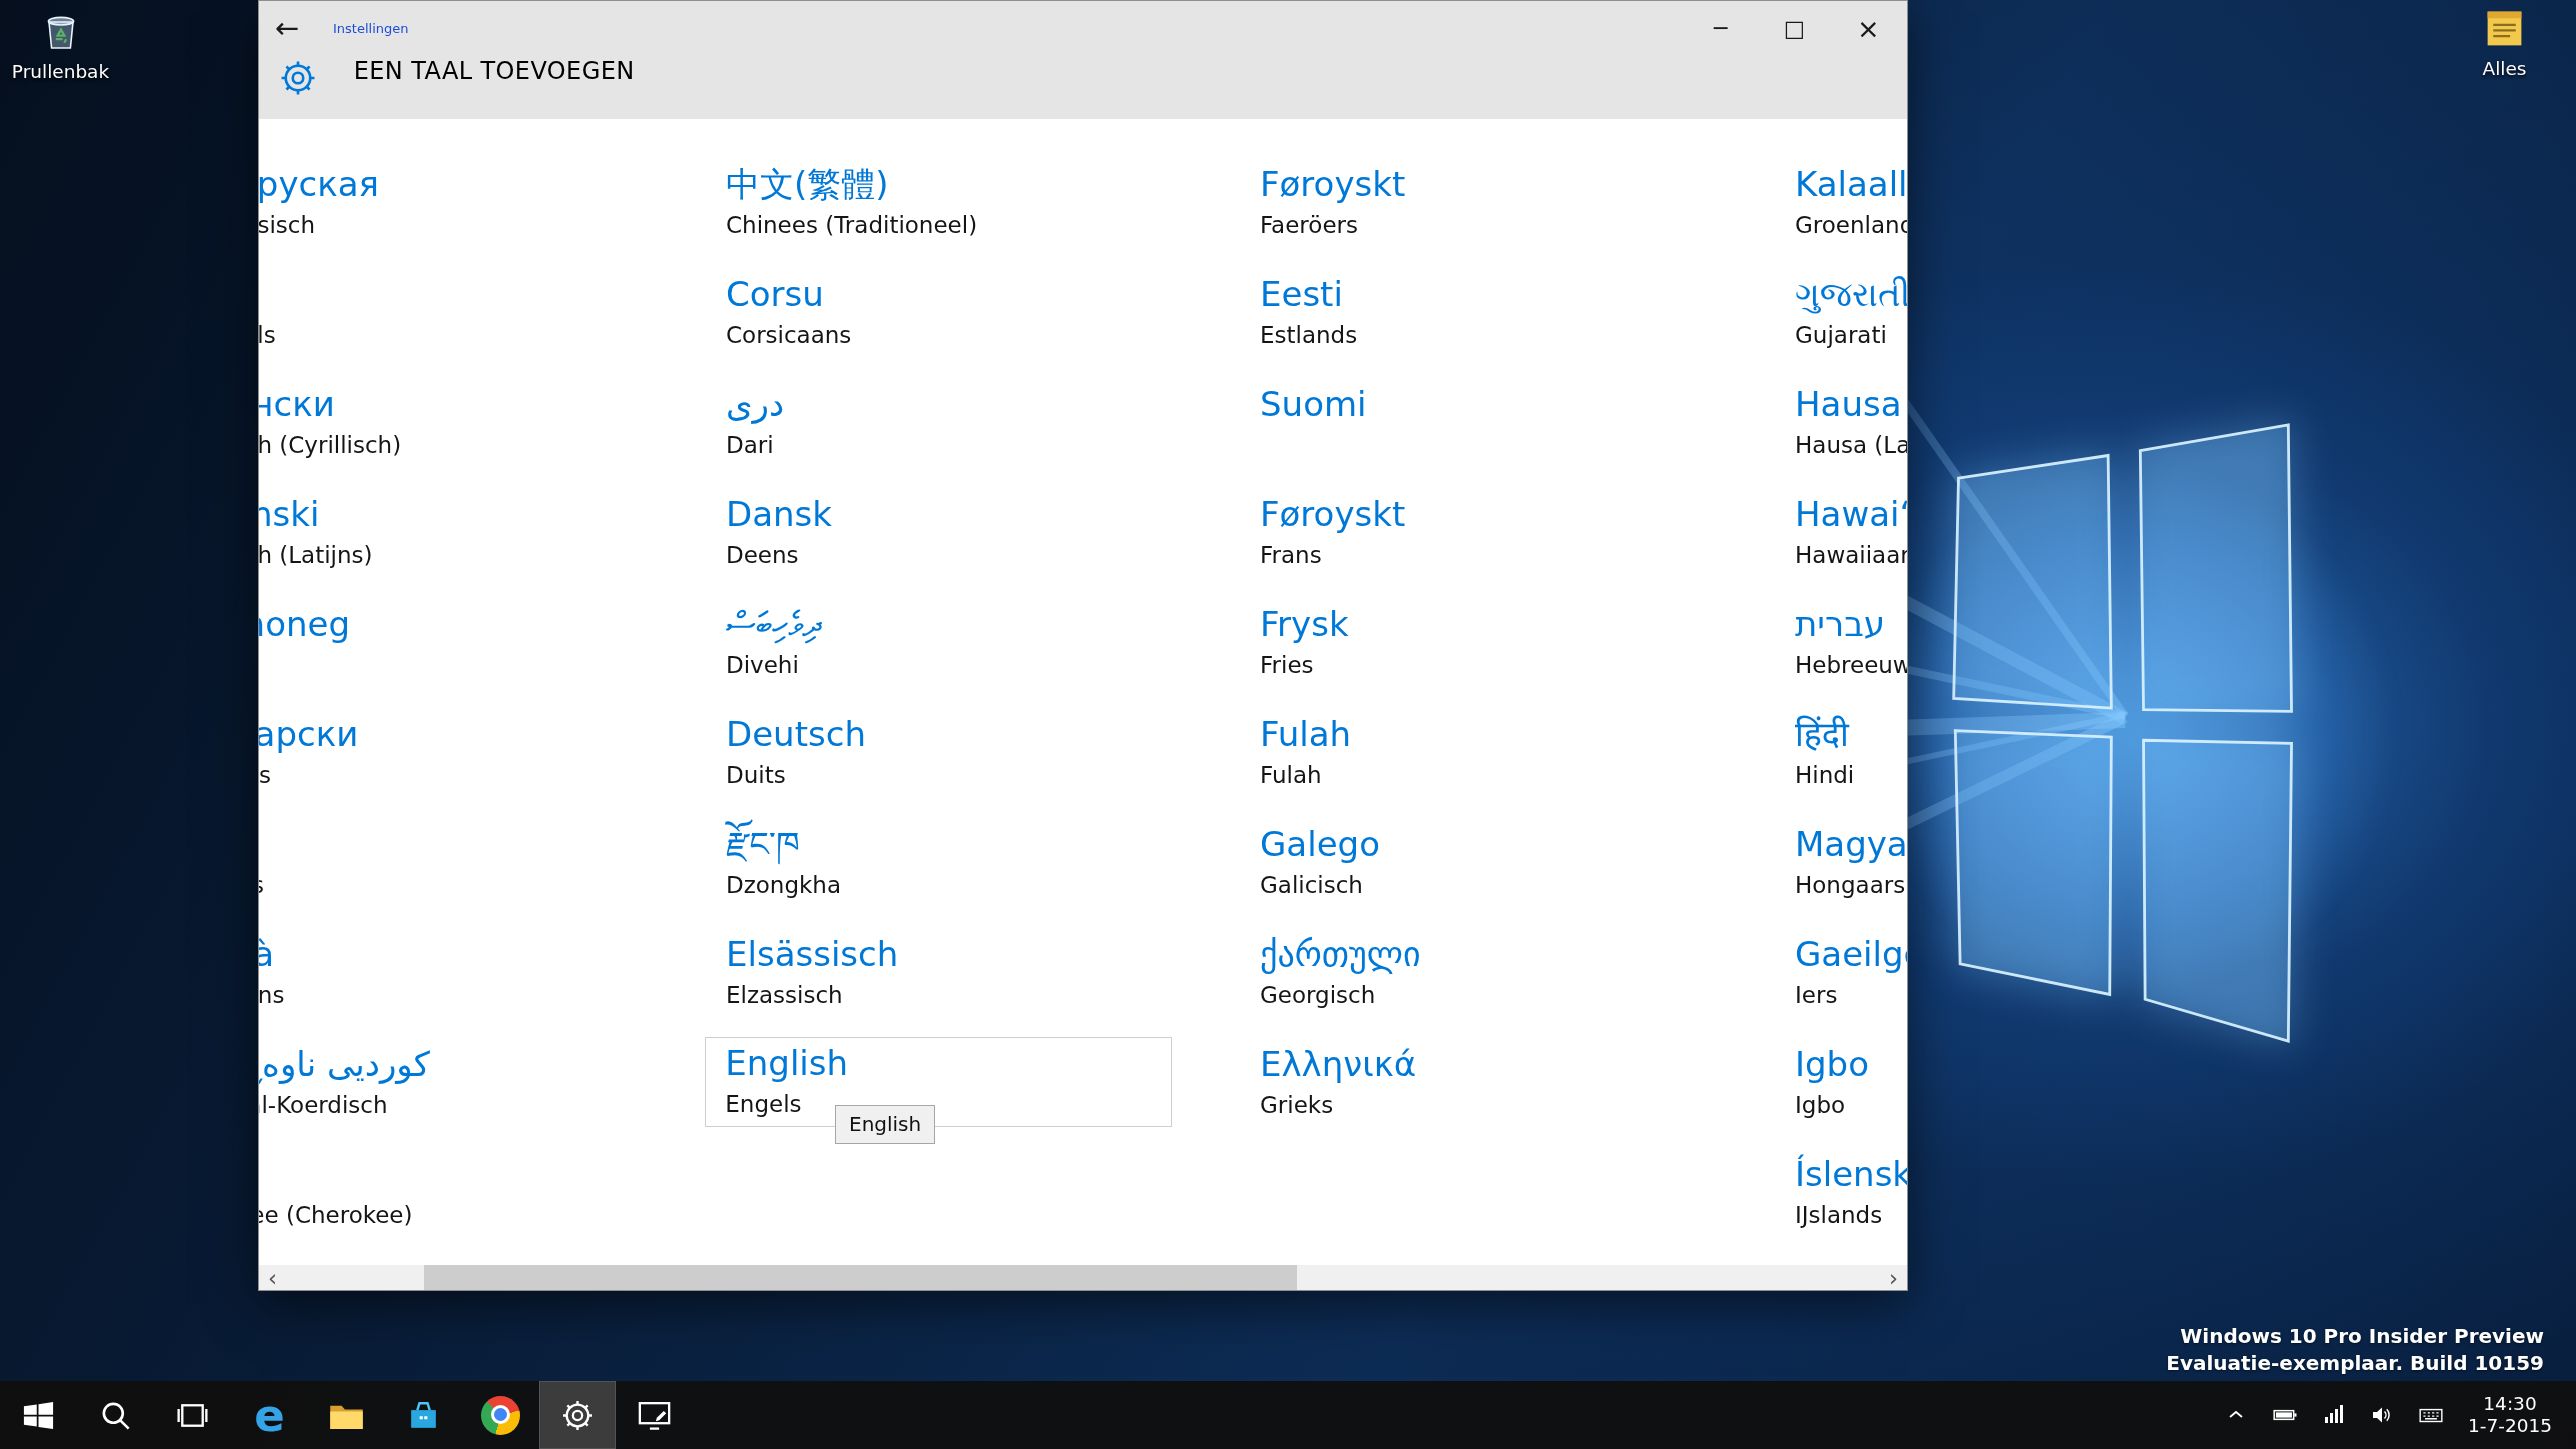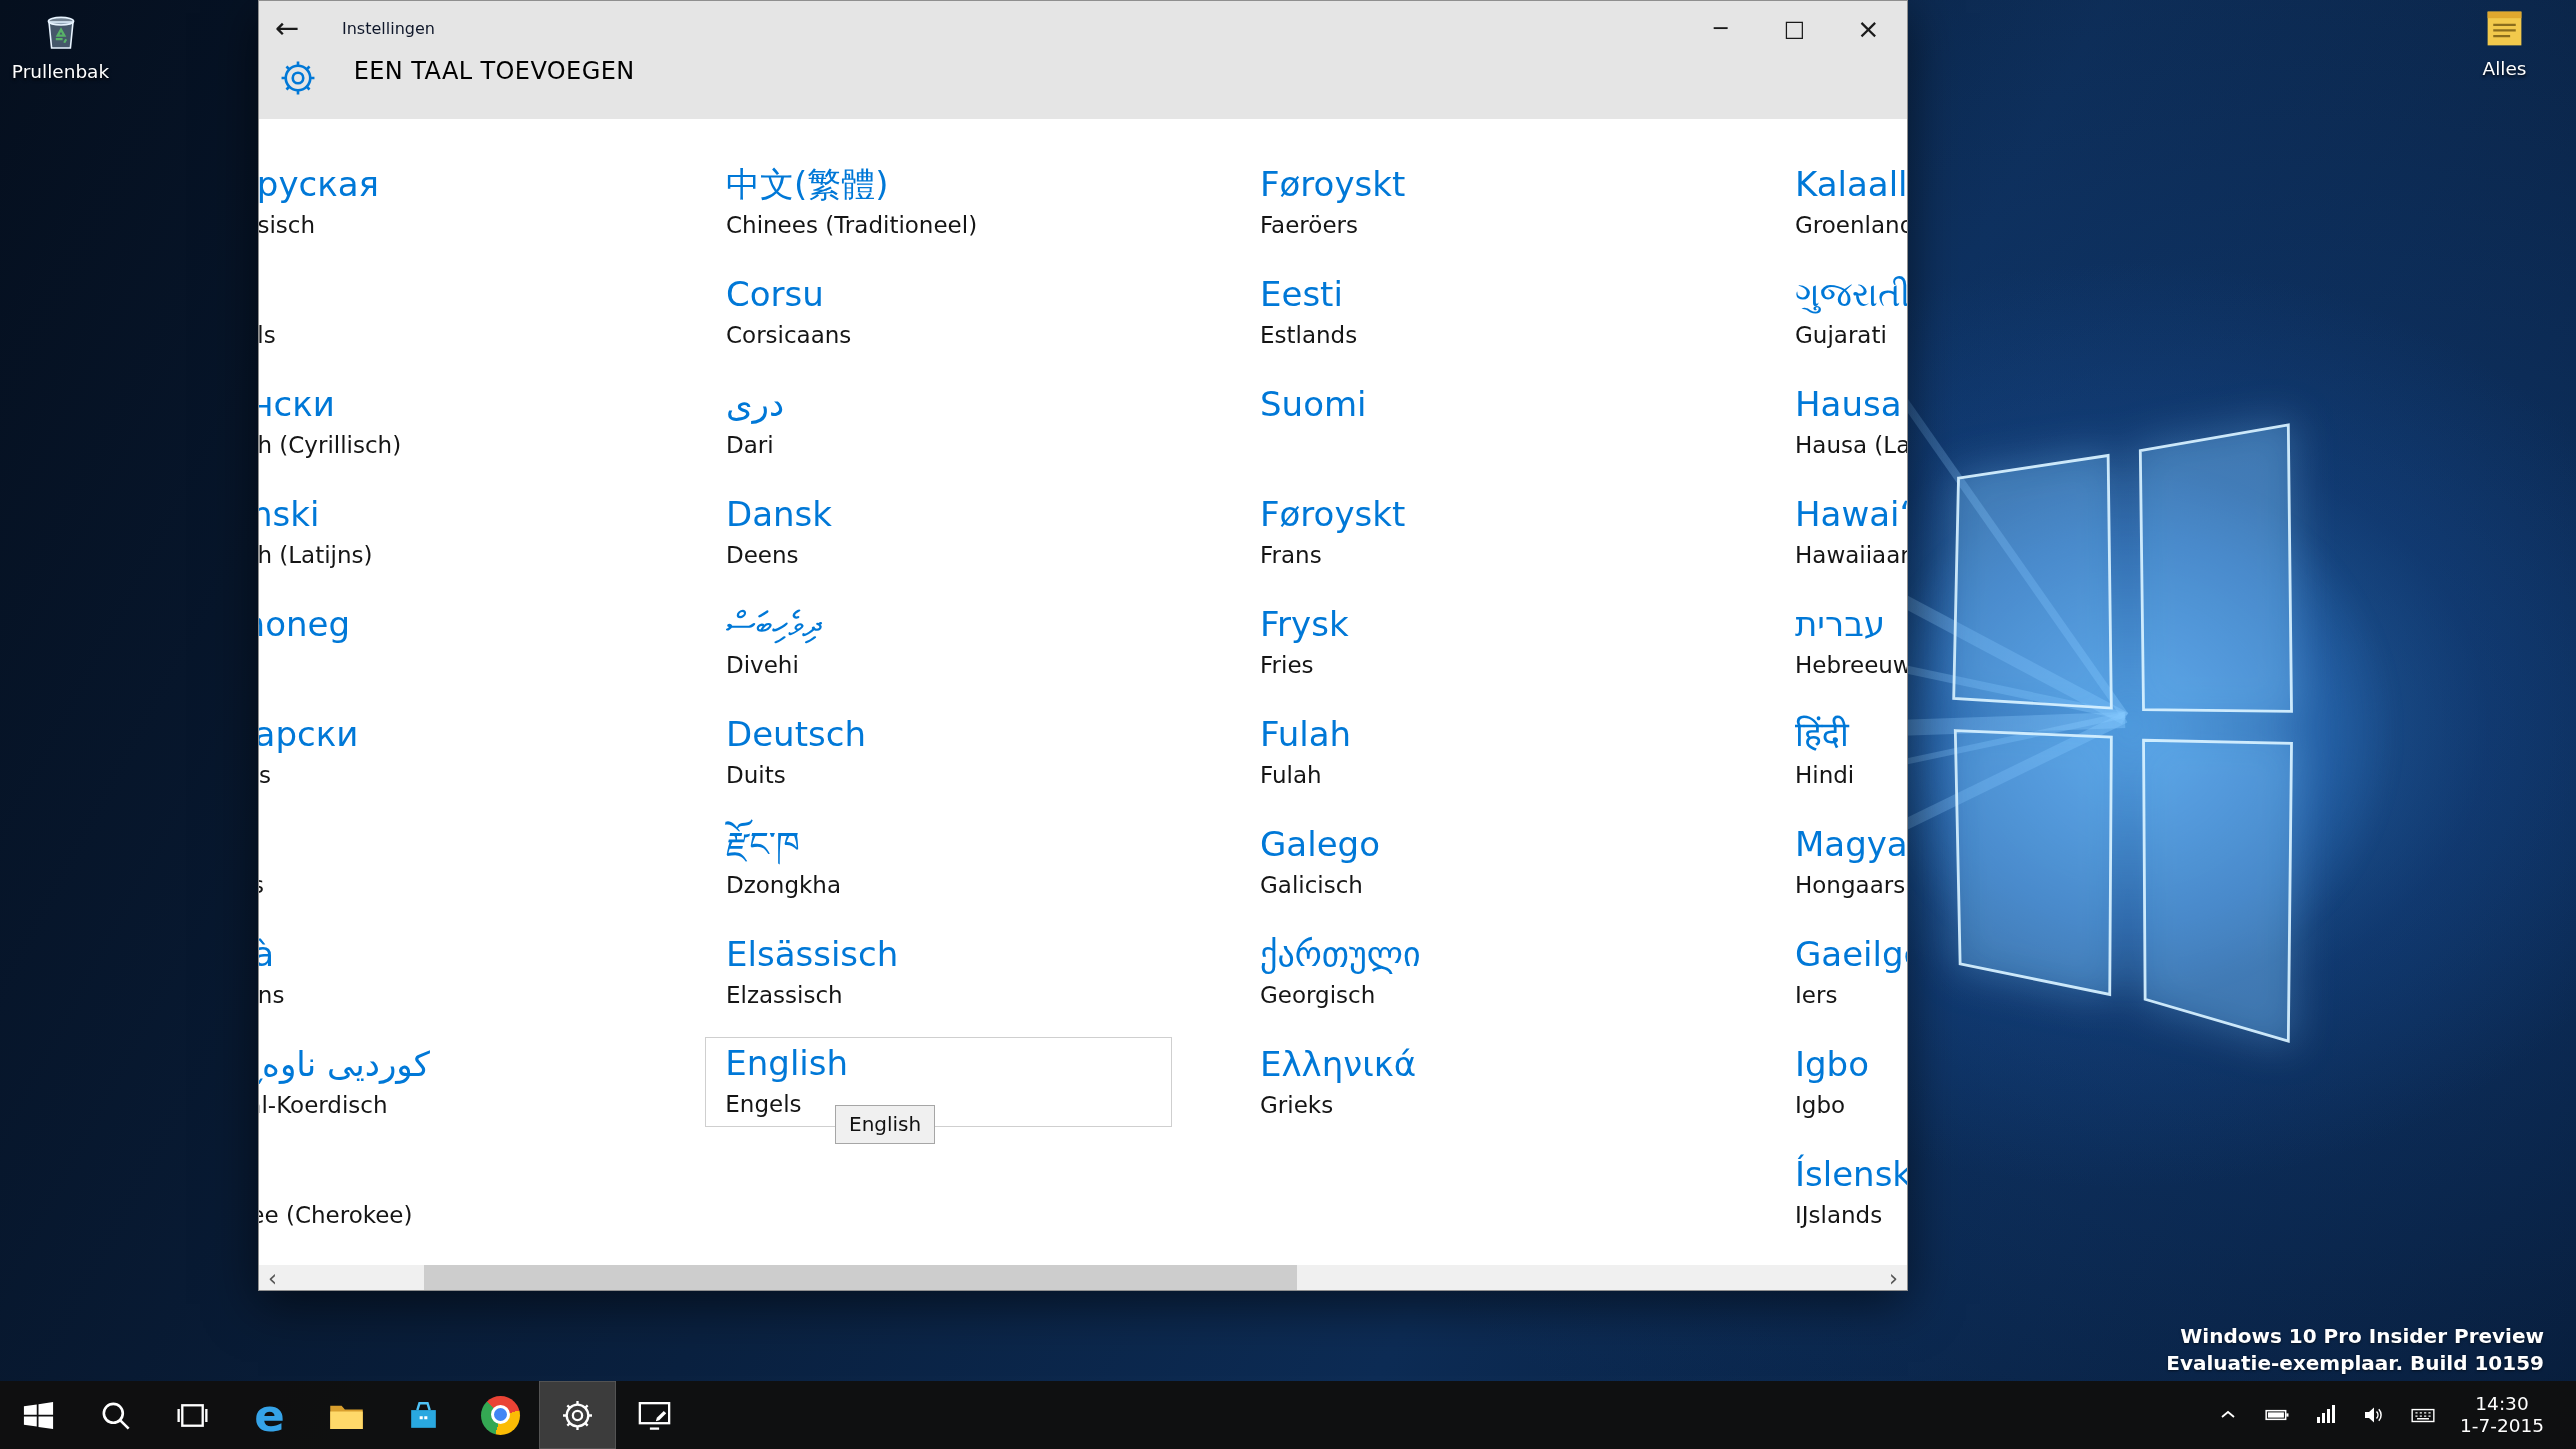--- a/index.html
+++ b/index.html
@@ -26,21 +26,21 @@
   
   .watermark { position:absolute; right:32px; top:1323px; text-align:right; color:#fff;
     font-size:20px; line-height:27px; text-shadow:0 0.8px 2.4px rgba(0,0,0,0.55);font-weight:bold; }
   
   .window { position:absolute; left:258px; top:0; width:1650px; height:1291px; background:#fff;
     border:0.8px solid #8f8f8f; box-shadow:0 13px 48px rgba(0,0,0,0.55); overflow:hidden; }
   .top-band { position:absolute; left:0; top:0; right:0; height:118px; background:#e5e5e5; }
   .titlebar { position:absolute; left:0; top:0; right:0; height:54px; display:flex; align-items:center; }
   .back-btn { width:56px; height:54px; display:flex; align-items:center; justify-content:center;
     font-size:29px; color:#1a1a1a; cursor:pointer; }
-  .win-title { font-size:16px; color:#0f172a; margin-left:27px; }
+  .win-title { font-size:13px; color:#1d4ed8; margin-left:18px; }
   .win-controls { position:absolute; right:1.6px; top:0; display:flex; }
   .win-btn { width:74px; height:54px; display:flex; align-items:center; justify-content:center;
     font-size:22.5px; color:#1a1a1a; cursor:pointer; }
   .pageheader { position:absolute; left:0; top:56px; height:61px; display:flex; align-items:flex-start; }
   .gear-wrap { margin-left:17.7px; display:flex; align-items:center; color:var(--accent); }
   .page-title { margin-left:35px; font-size:24px; letter-spacing:0.4px; color:#000; }
   
   .content { position:absolute; left:0; top:118px; right:0; bottom:26.6px; background:#fff; }
   .lang-col { position:absolute; top:44px; width:515px; }
   .lang-item { height:79px; margin-bottom:31px; white-space:nowrap; cursor:pointer; }
@@ -60,21 +60,21 @@
   
   .taskbar { position:absolute; left:0; right:0; bottom:0; height:68px; background:rgba(16,16,16,0.97);
     display:flex; align-items:stretch; z-index:10; color:#fff; }
   .tb-btn { width:77px; display:flex; align-items:center; justify-content:center; cursor:pointer; }
   .tb-btn.active { background:#3c3c3c; box-shadow:inset 0 0 0 0.8px #5a5a5a; }
   .edge-e { color:#35a3e8; font-size:45px; font-weight:bold; line-height:1; }
   .chrome-ball { width:39px; height:39px; border-radius:50%; position:relative;
     background:conic-gradient(from -45deg, #ea4335 0 120deg, #fbbc05 0 240deg, #34a853 0 360deg); }
   .chrome-ball::after { content:""; position:absolute; left:9.7px; top:9.7px; width:19.3px; height:19.3px;
     border-radius:50%; background:#4285f4; border:3.2px solid #fff; box-sizing:border-box; }
-  .tray { position:absolute; right:16px; top:0; height:100%; display:flex; align-items:center;
+  .tray { position:absolute; right:8px; top:0; height:100%; display:flex; align-items:center;
     gap:24px; padding-right:16px; }
   .tray-icon { display:flex; align-items:center; justify-content:center; cursor:pointer; color:#fff; }
   .clock { text-align:center; font-size:18.5px; line-height:22.5px; cursor:pointer; }
 </style>
 </head>
 <body>
 
 <div class="screen">
 
   <div>

